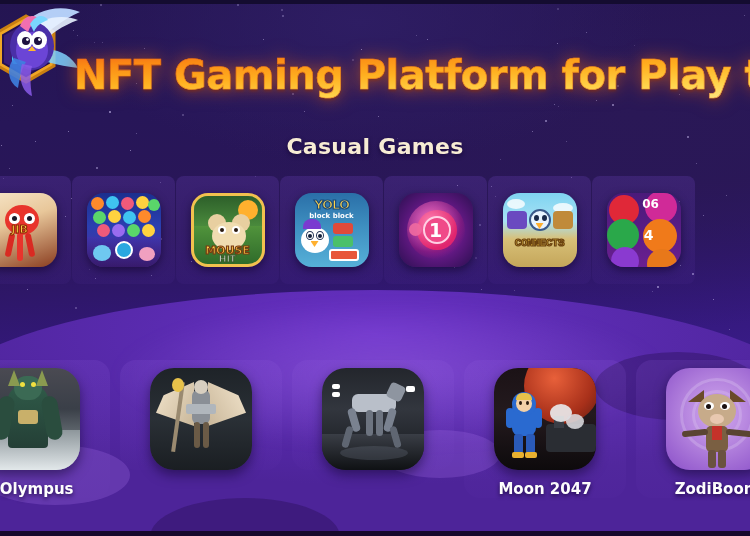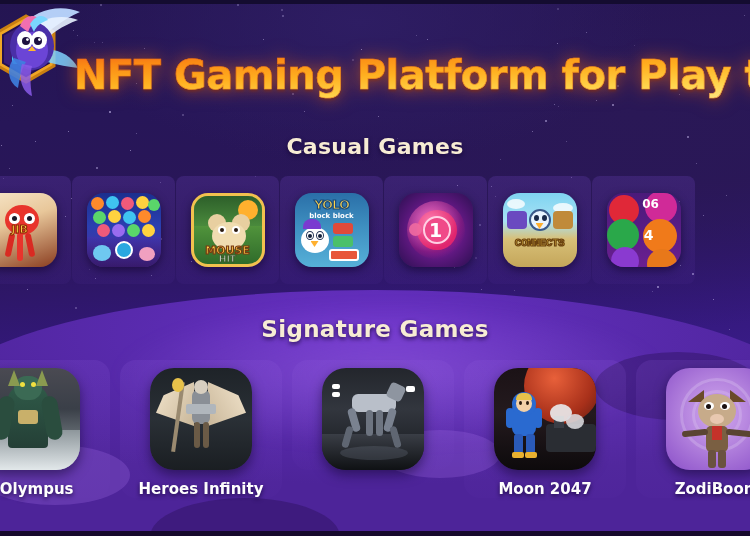--- a/index.html
+++ b/index.html
@@ -411,21 +411,20 @@
           <div class="c" style="left:36px;top:26px;width:34px;height:34px;background:#f07a1a;"></div>
           <div class="txt" style="left:26px;top:34px;width:32px;font-size:14px;color:#fff;">4</div>
           <div class="c" style="left:4px;top:54px;width:28px;height:28px;background:#8a3ad0;"></div>
           <div class="c" style="left:40px;top:56px;width:30px;height:30px;background:#e8781a;"></div>
         </div>
       </div>
     </div>
 
   </div>
 
-  <div class="sec-head" id="signature-head">Signature Games</div>
 
   <div class="sig-row">
 
     <div class="sig-card">
       <div class="sig-icon" style="background:linear-gradient(180deg,#4a4a52 0%,#3a3f48 40%,#6a7278 70%,#aeb6ba 100%);">
         <div class="art">
           <div class="r" style="left:0;top:62px;width:102px;height:40px;
                background:linear-gradient(180deg,#8d969b,#e2e8ea);"></div>
           <div class="r" style="left:30px;top:18px;width:40px;height:62px;
                background:linear-gradient(180deg,#2f5a48,#243f36);border-radius:14px 14px 4px 4px;"></div>
@@ -455,21 +454,20 @@
                clip-path:polygon(0 0,0 100%,100% 70%,80% 30%);"></div>
           <div class="r" style="left:42px;top:22px;width:18px;height:34px;background:#8a8f96;border-radius:6px;"></div>
           <div class="c" style="left:44px;top:12px;width:14px;height:14px;background:#d8cfc0;"></div>
           <div class="r" style="left:44px;top:54px;width:6px;height:26px;background:#6a5a46;border-radius:3px;"></div>
           <div class="r" style="left:53px;top:54px;width:6px;height:26px;background:#6a5a46;border-radius:3px;"></div>
           <div class="r" style="left:26px;top:14px;width:4px;height:70px;background:#9a8a70;transform:rotate(8deg);"></div>
           <div class="c" style="left:22px;top:10px;width:12px;height:14px;background:#e8c24a;"></div>
           <div class="r" style="left:36px;top:36px;width:30px;height:10px;background:#b0b6bc;border-radius:2px;"></div>
         </div>
       </div>
-      <div class="sig-label">Heroes Infinity</div>
     </div>
 
     <div class="sig-card">
       <div class="sig-icon" style="background:linear-gradient(180deg,#23262c 0%,#32363e 40%,#15171b 100%);">
         <div class="art">
           <div class="r" style="left:0;top:66px;width:102px;height:36px;
                background:linear-gradient(180deg,#3a3e46,#0f1114);"></div>
           <div class="r" style="left:10px;top:16px;width:8px;height:5px;background:#fff;border-radius:2px;"></div>
           <div class="r" style="left:10px;top:24px;width:8px;height:5px;background:#fff;border-radius:2px;"></div>
           <div class="r" style="left:84px;top:18px;width:9px;height:6px;background:#fff;border-radius:2px;"></div>

